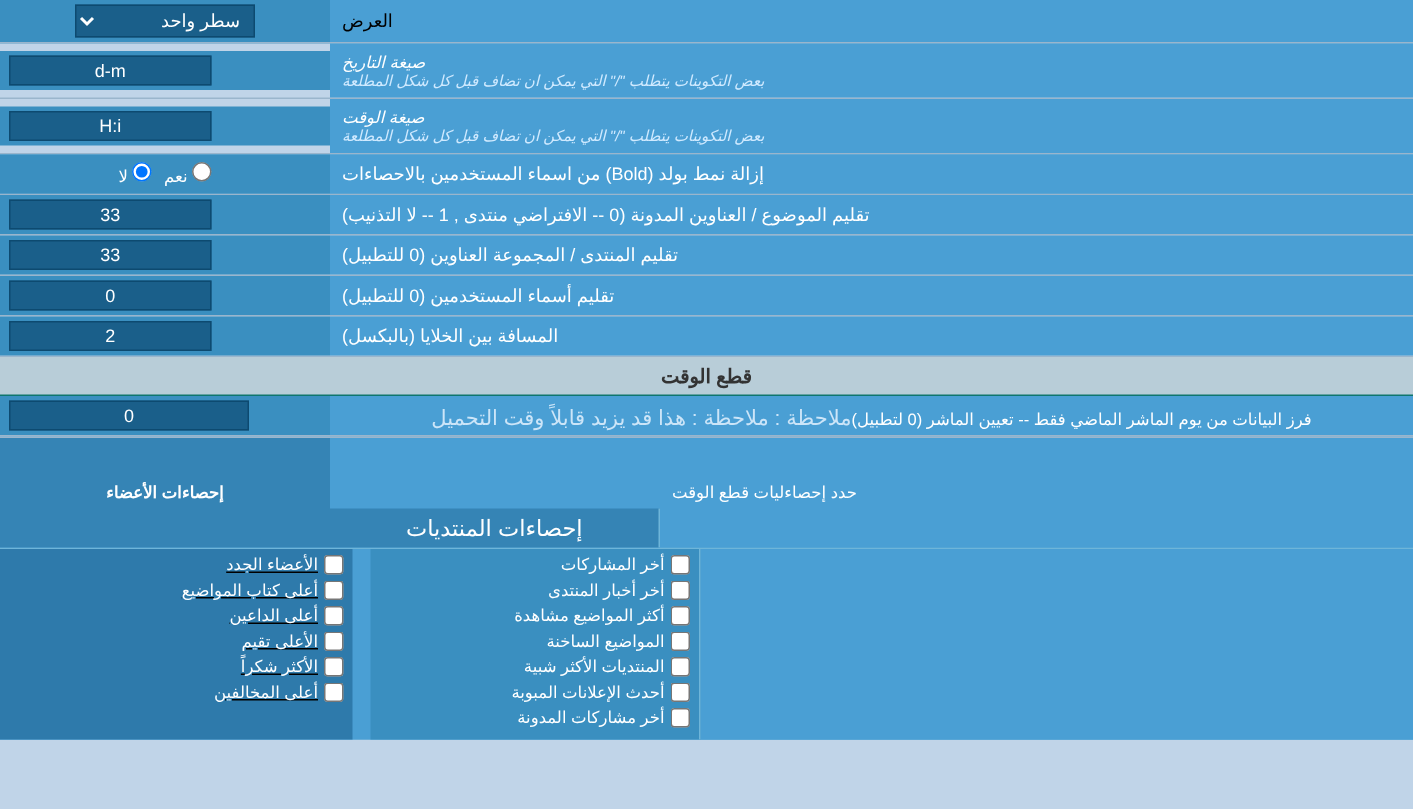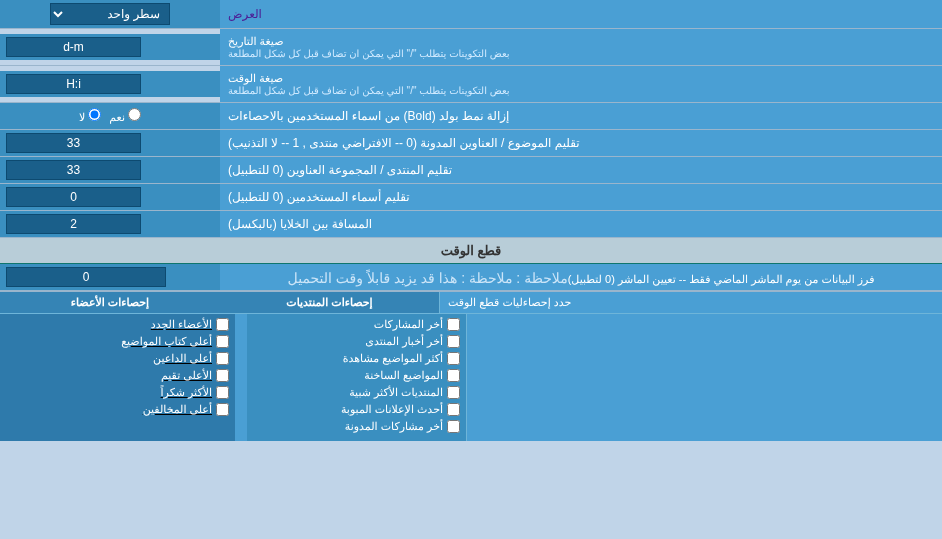--- a/index.html
+++ b/index.html
@@ -53,21 +53,21 @@
     }
     
     .top-row {
       display: flex;
       align-items: center;
       border-bottom: 1px solid #9ab5cc;
       background: #4a9fd4;
     }
     .top-row .label-part {
       flex: 1;
-      color: #4c1d95;
+      color: #000000;
       padding: 4px 8px;
       text-align: right;
       font-size: 12px;
       display: flex;
       align-items: center;
       justify-content: flex-end;
     }
     .top-row .select-part {
       width: 220px;
       background: #3a8fc0;
@@ -136,28 +136,29 @@
       text-align: right;
       font-size: 11px;
       display: flex;
       align-items: center;
       justify-content: flex-end;
     }
     .stats-col-header {
       width: 220px;
       background: #3584b5;
       color: #fff;
-      font-weight: bold;
+      font-weight: normal;
       text-align: center;
       padding: 4px;
-      font-size: 11px;
+      font-size: 15px;
       border-right: 1px solid #6eb5d9;
       display: flex;
       align-items: center;
       justify-content: center;
+      margin-top: 47px;
     }
     .stats-col-header2 {
       width: 220px;
       background: #3584b5;
       color: #fff;
       font-weight: bold;
       text-align: center;
       padding: 4px;
       font-size: 11px;
       display: flex;
@@ -206,20 +207,21 @@
       color: #fff;
       padding: 4px 8px;
       text-align: right;
       font-size: 11px;
       min-height: 36px;
       display: flex;
       flex-direction: column;
       align-items: flex-end;
       justify-content: center;
       gap: 0;
+      font-style: italic;
     }
     .row-label-multiline .sub-label {
       font-size: 10px;
       color: #d0eaff;
     }
     .note-row {
       display: flex;
       align-items: stretch;
       border-bottom: 1px solid #9ab5cc;
     }

